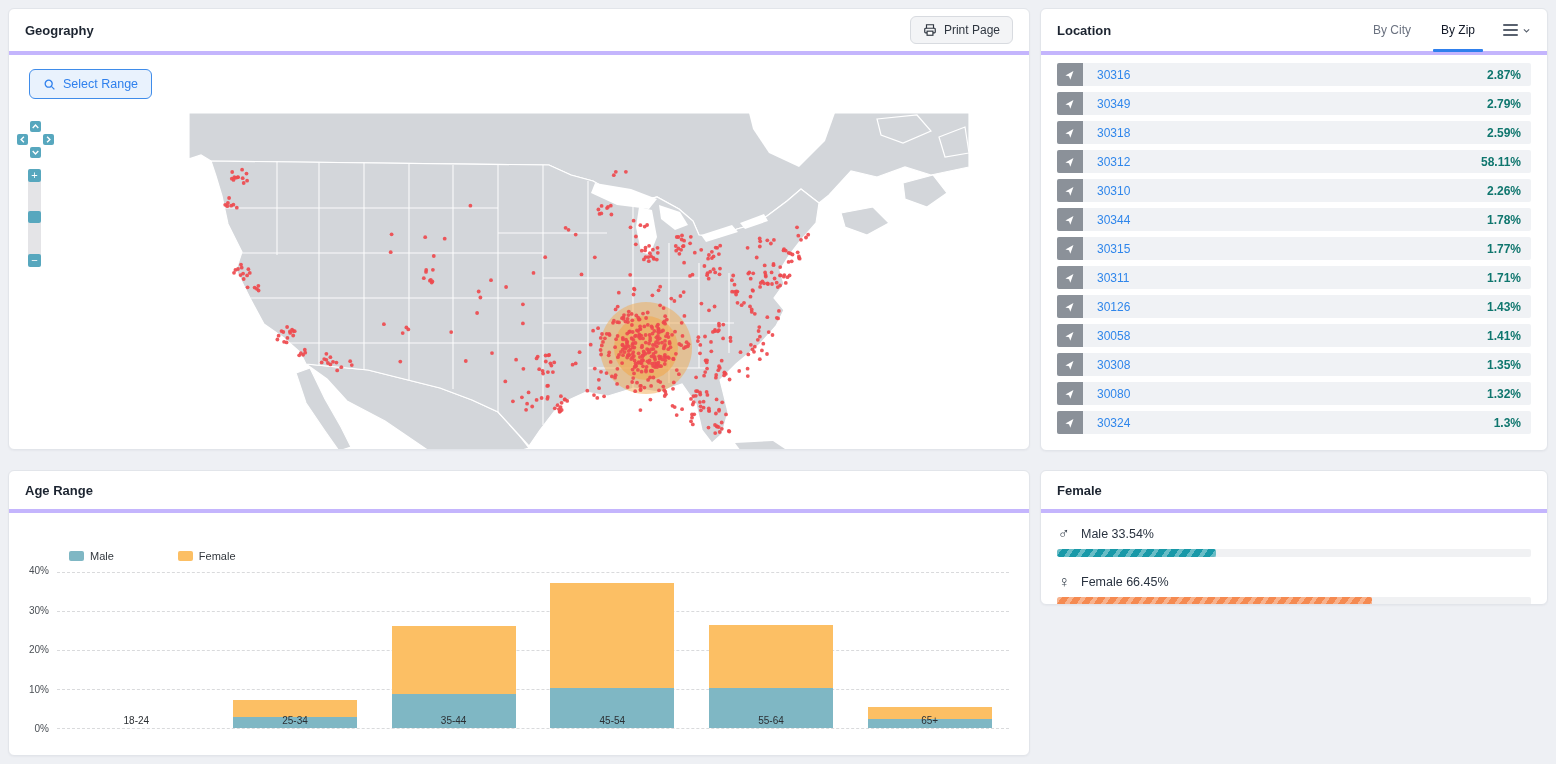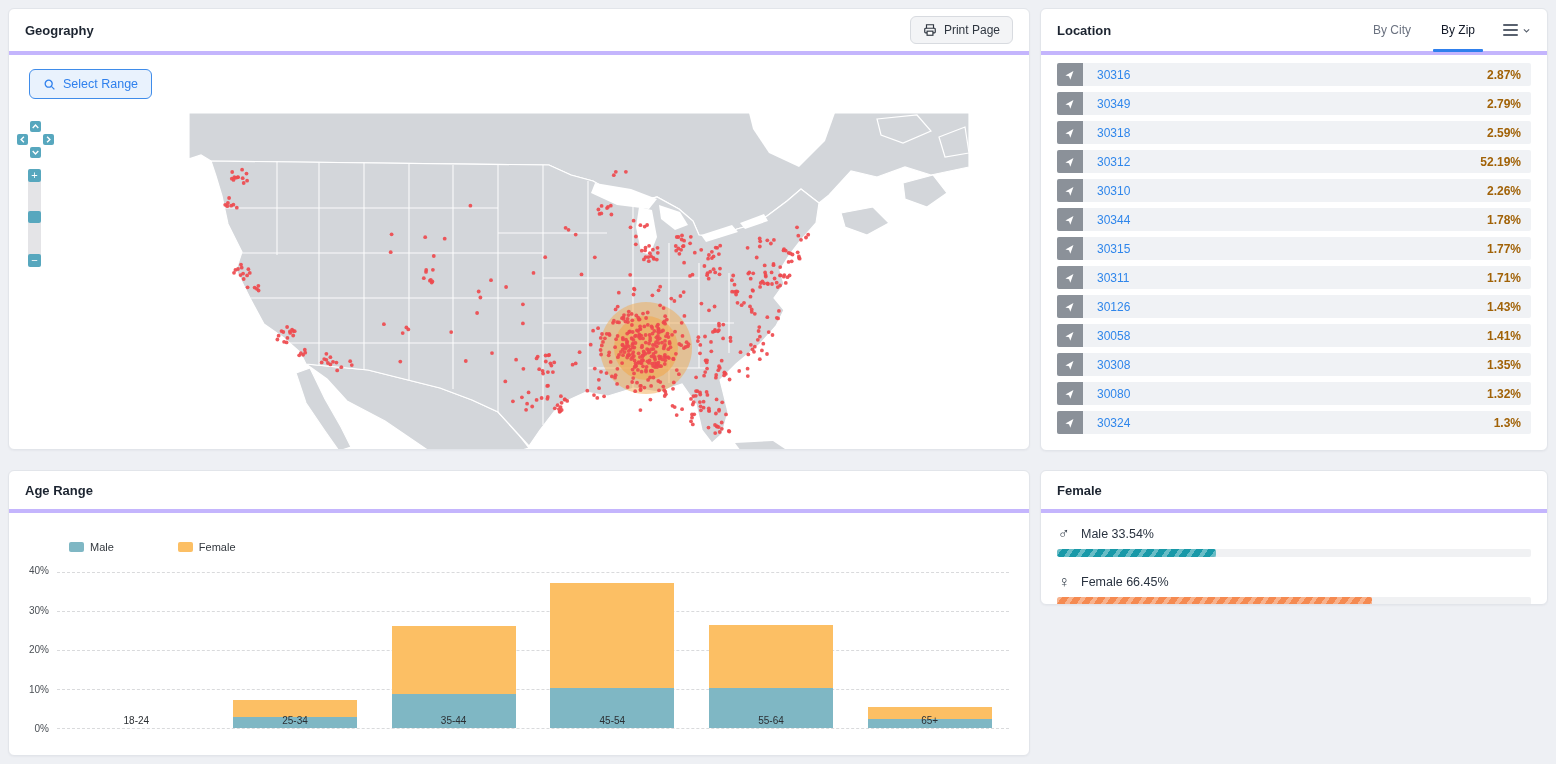--- a/index.html
+++ b/index.html
@@ -121,24 +121,24 @@
     height:23px; display:flex; align-items:center;
     background:#f0f2f5; border-radius:2px; margin-bottom:6px;
     cursor:pointer;
   }
   .loc-icon {
     width:26px; height:23px; flex:0 0 26px;
     background:#8b9199; border-radius:2px 0 0 2px;
     display:flex; align-items:center; justify-content:center;
   }
   .loc-zip { margin-left:14px; font-size:12px; color:#2f86eb; text-decoration:none; }
-  .loc-pct { margin-left:auto; padding-right:10px; font-size:12px; font-weight:bold; color:#a16207; }
+  .loc-pct { margin-left:auto; padding-right:10px; font-size:12px; font-weight:bold; color:#0f766e; }
 
   
-  .ar-legend { position:absolute; left:60px; top:70px; display:flex; gap:64px; }
+  .ar-legend { position:absolute; left:60px; top:79px; display:flex; gap:64px; }
   .ar-legend-item { display:flex; align-items:center; gap:6px; font-size:11px; color:#33383e; }
   .ar-swatch { width:15px; height:10px; border-radius:2px; }
   .ar-plot { position:absolute; left:48px; right:20px; top:102px; bottom:26px; }
   .ar-grid { position:absolute; left:0; right:0; height:0; border-top:1px dashed #d9dadc; }
   .ar-ytick {
     position:absolute; left:0; width:40px; text-align:right;
     font-size:10px; color:#4a4f55;
   }
   .ar-slot { position:absolute; bottom:0; top:0; }
   .ar-bar {
@@ -1013,21 +1013,21 @@
         <a class="loc-zip">30318</a>
         <span class="loc-pct">2.59%</span>
       </div>
       <div class="loc-row">
         <span class="loc-icon">
           <svg width="11" height="11" viewBox="0 0 24 24">
             <path d="M12 2 L19 21 L12 17 L5 21 Z" fill="#fff" transform="rotate(40 12 12)"></path>
           </svg>
         </span>
         <a class="loc-zip">30312</a>
-        <span class="loc-pct">52.19%</span>
+        <span class="loc-pct">58.11%</span>
       </div>
       <div class="loc-row">
         <span class="loc-icon">
           <svg width="11" height="11" viewBox="0 0 24 24">
             <path d="M12 2 L19 21 L12 17 L5 21 Z" fill="#fff" transform="rotate(40 12 12)"></path>
           </svg>
         </span>
         <a class="loc-zip">30310</a>
         <span class="loc-pct">2.26%</span>
       </div>

